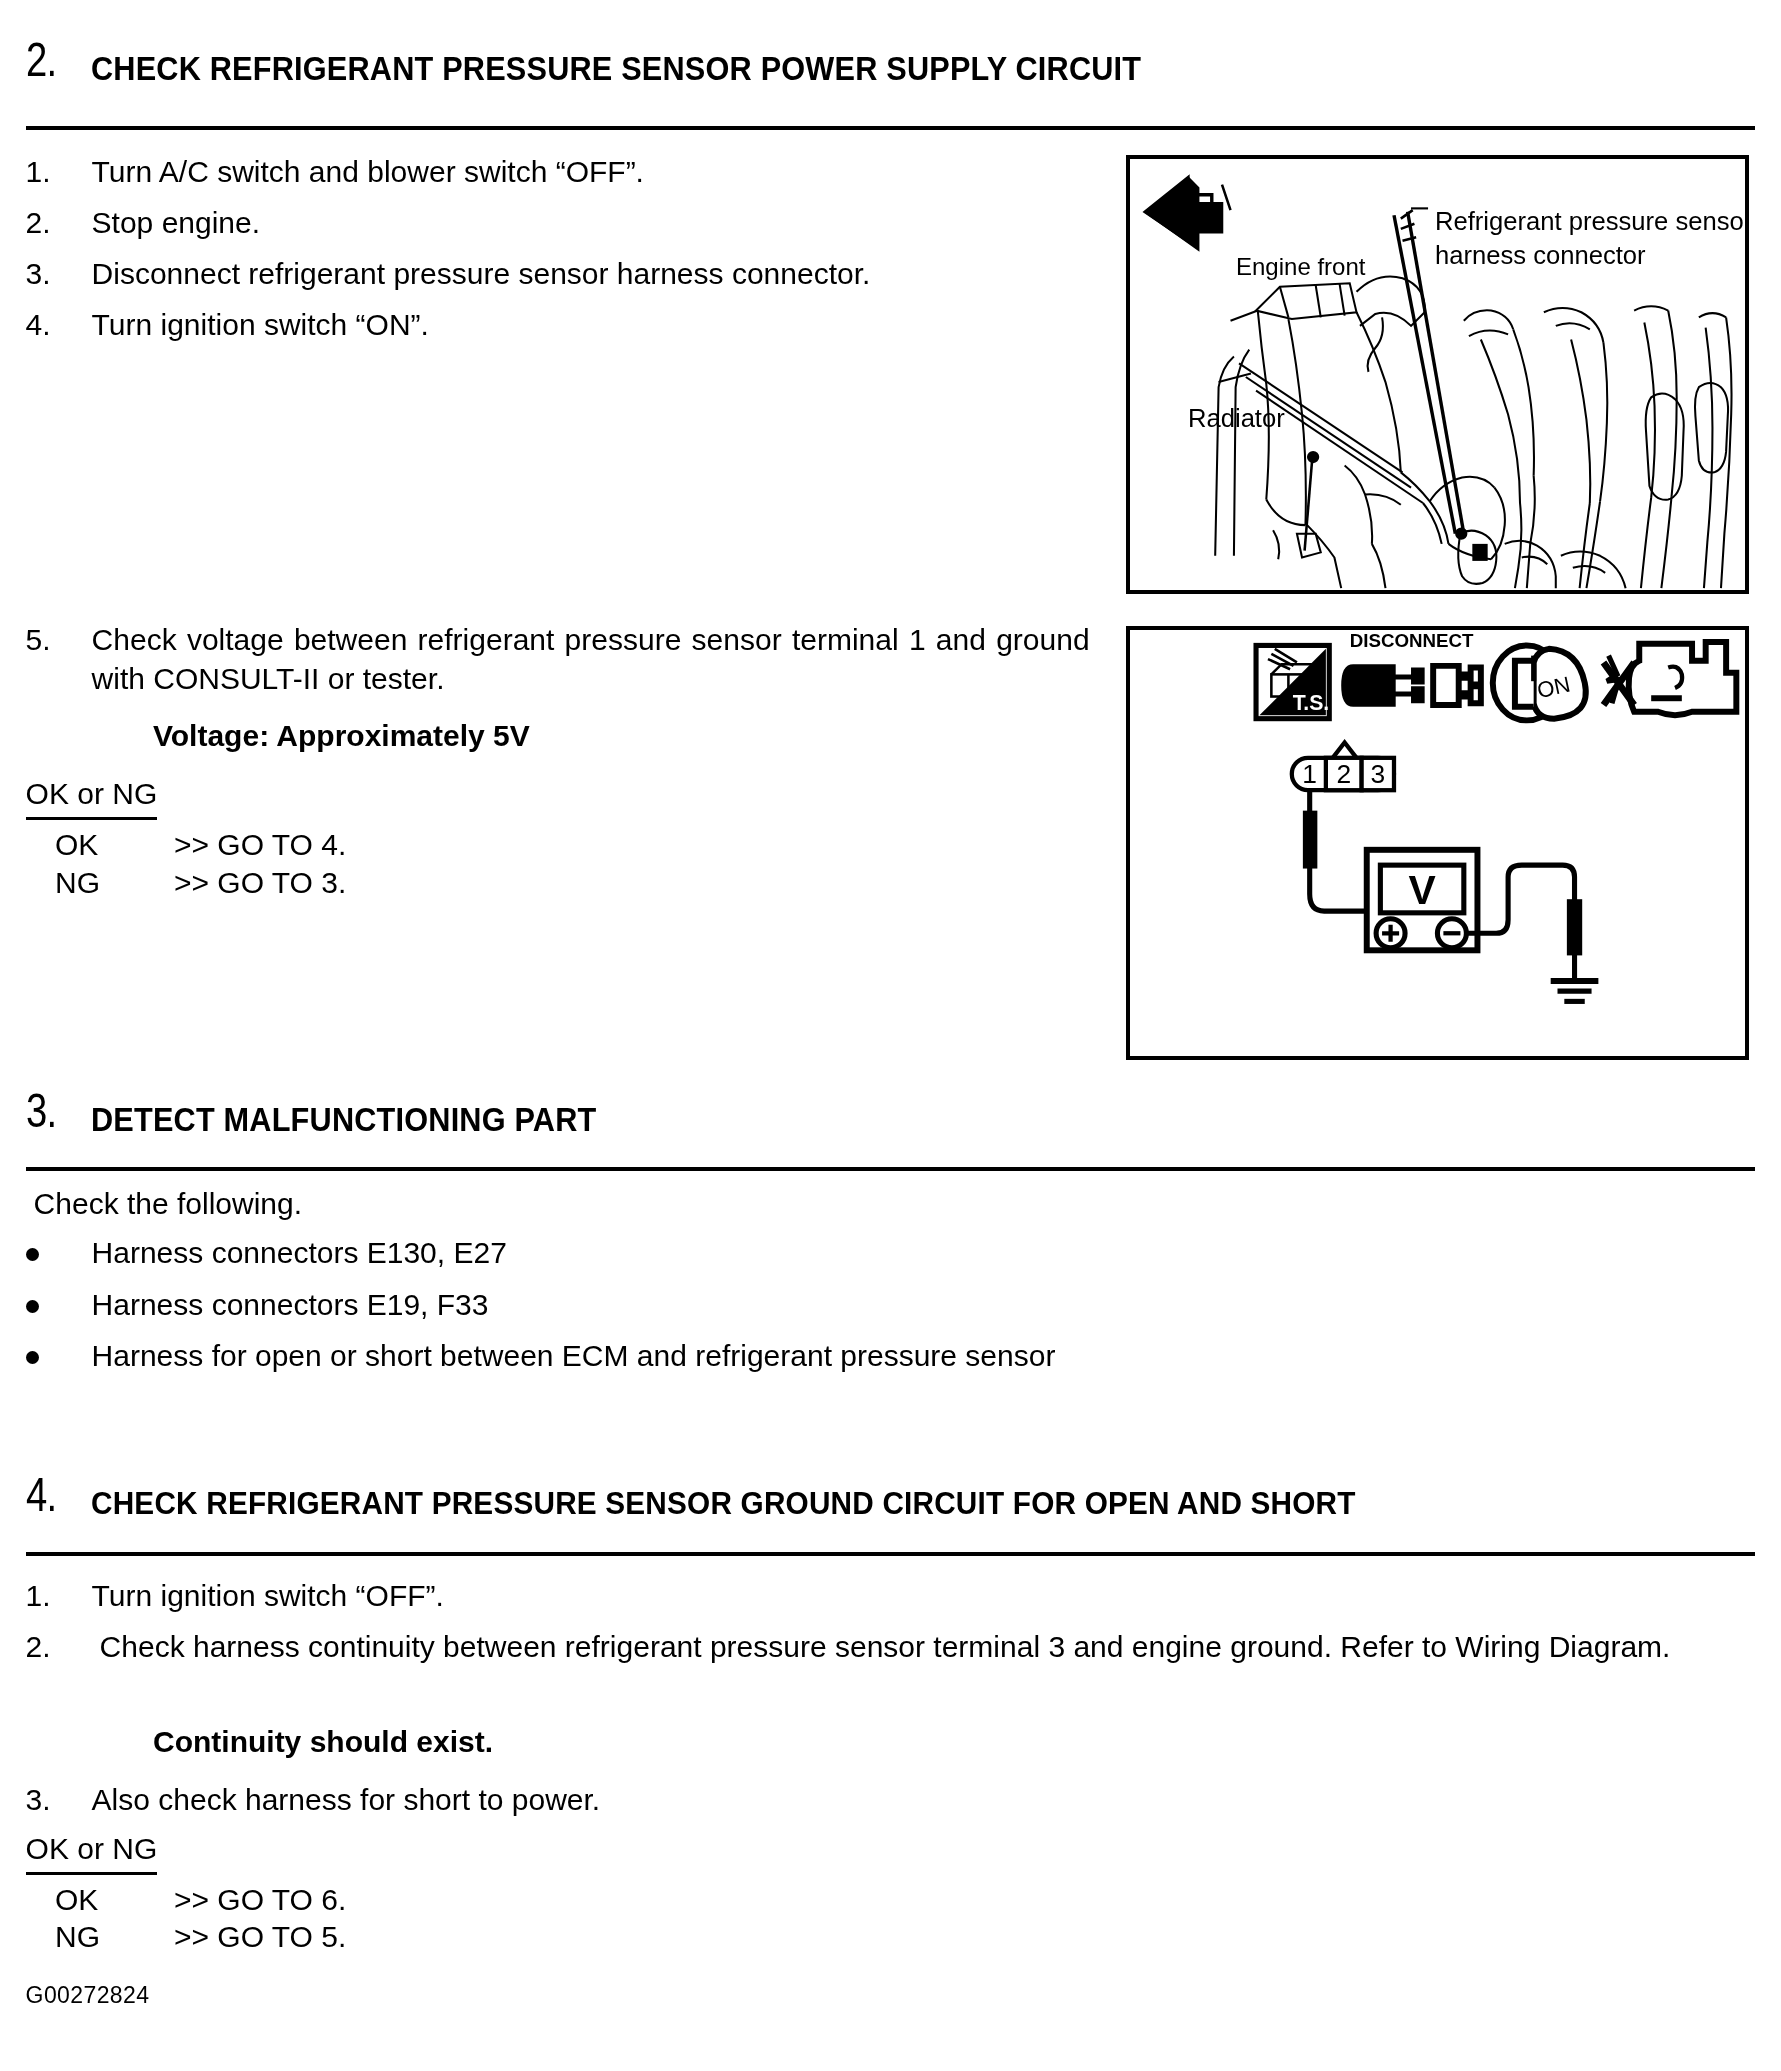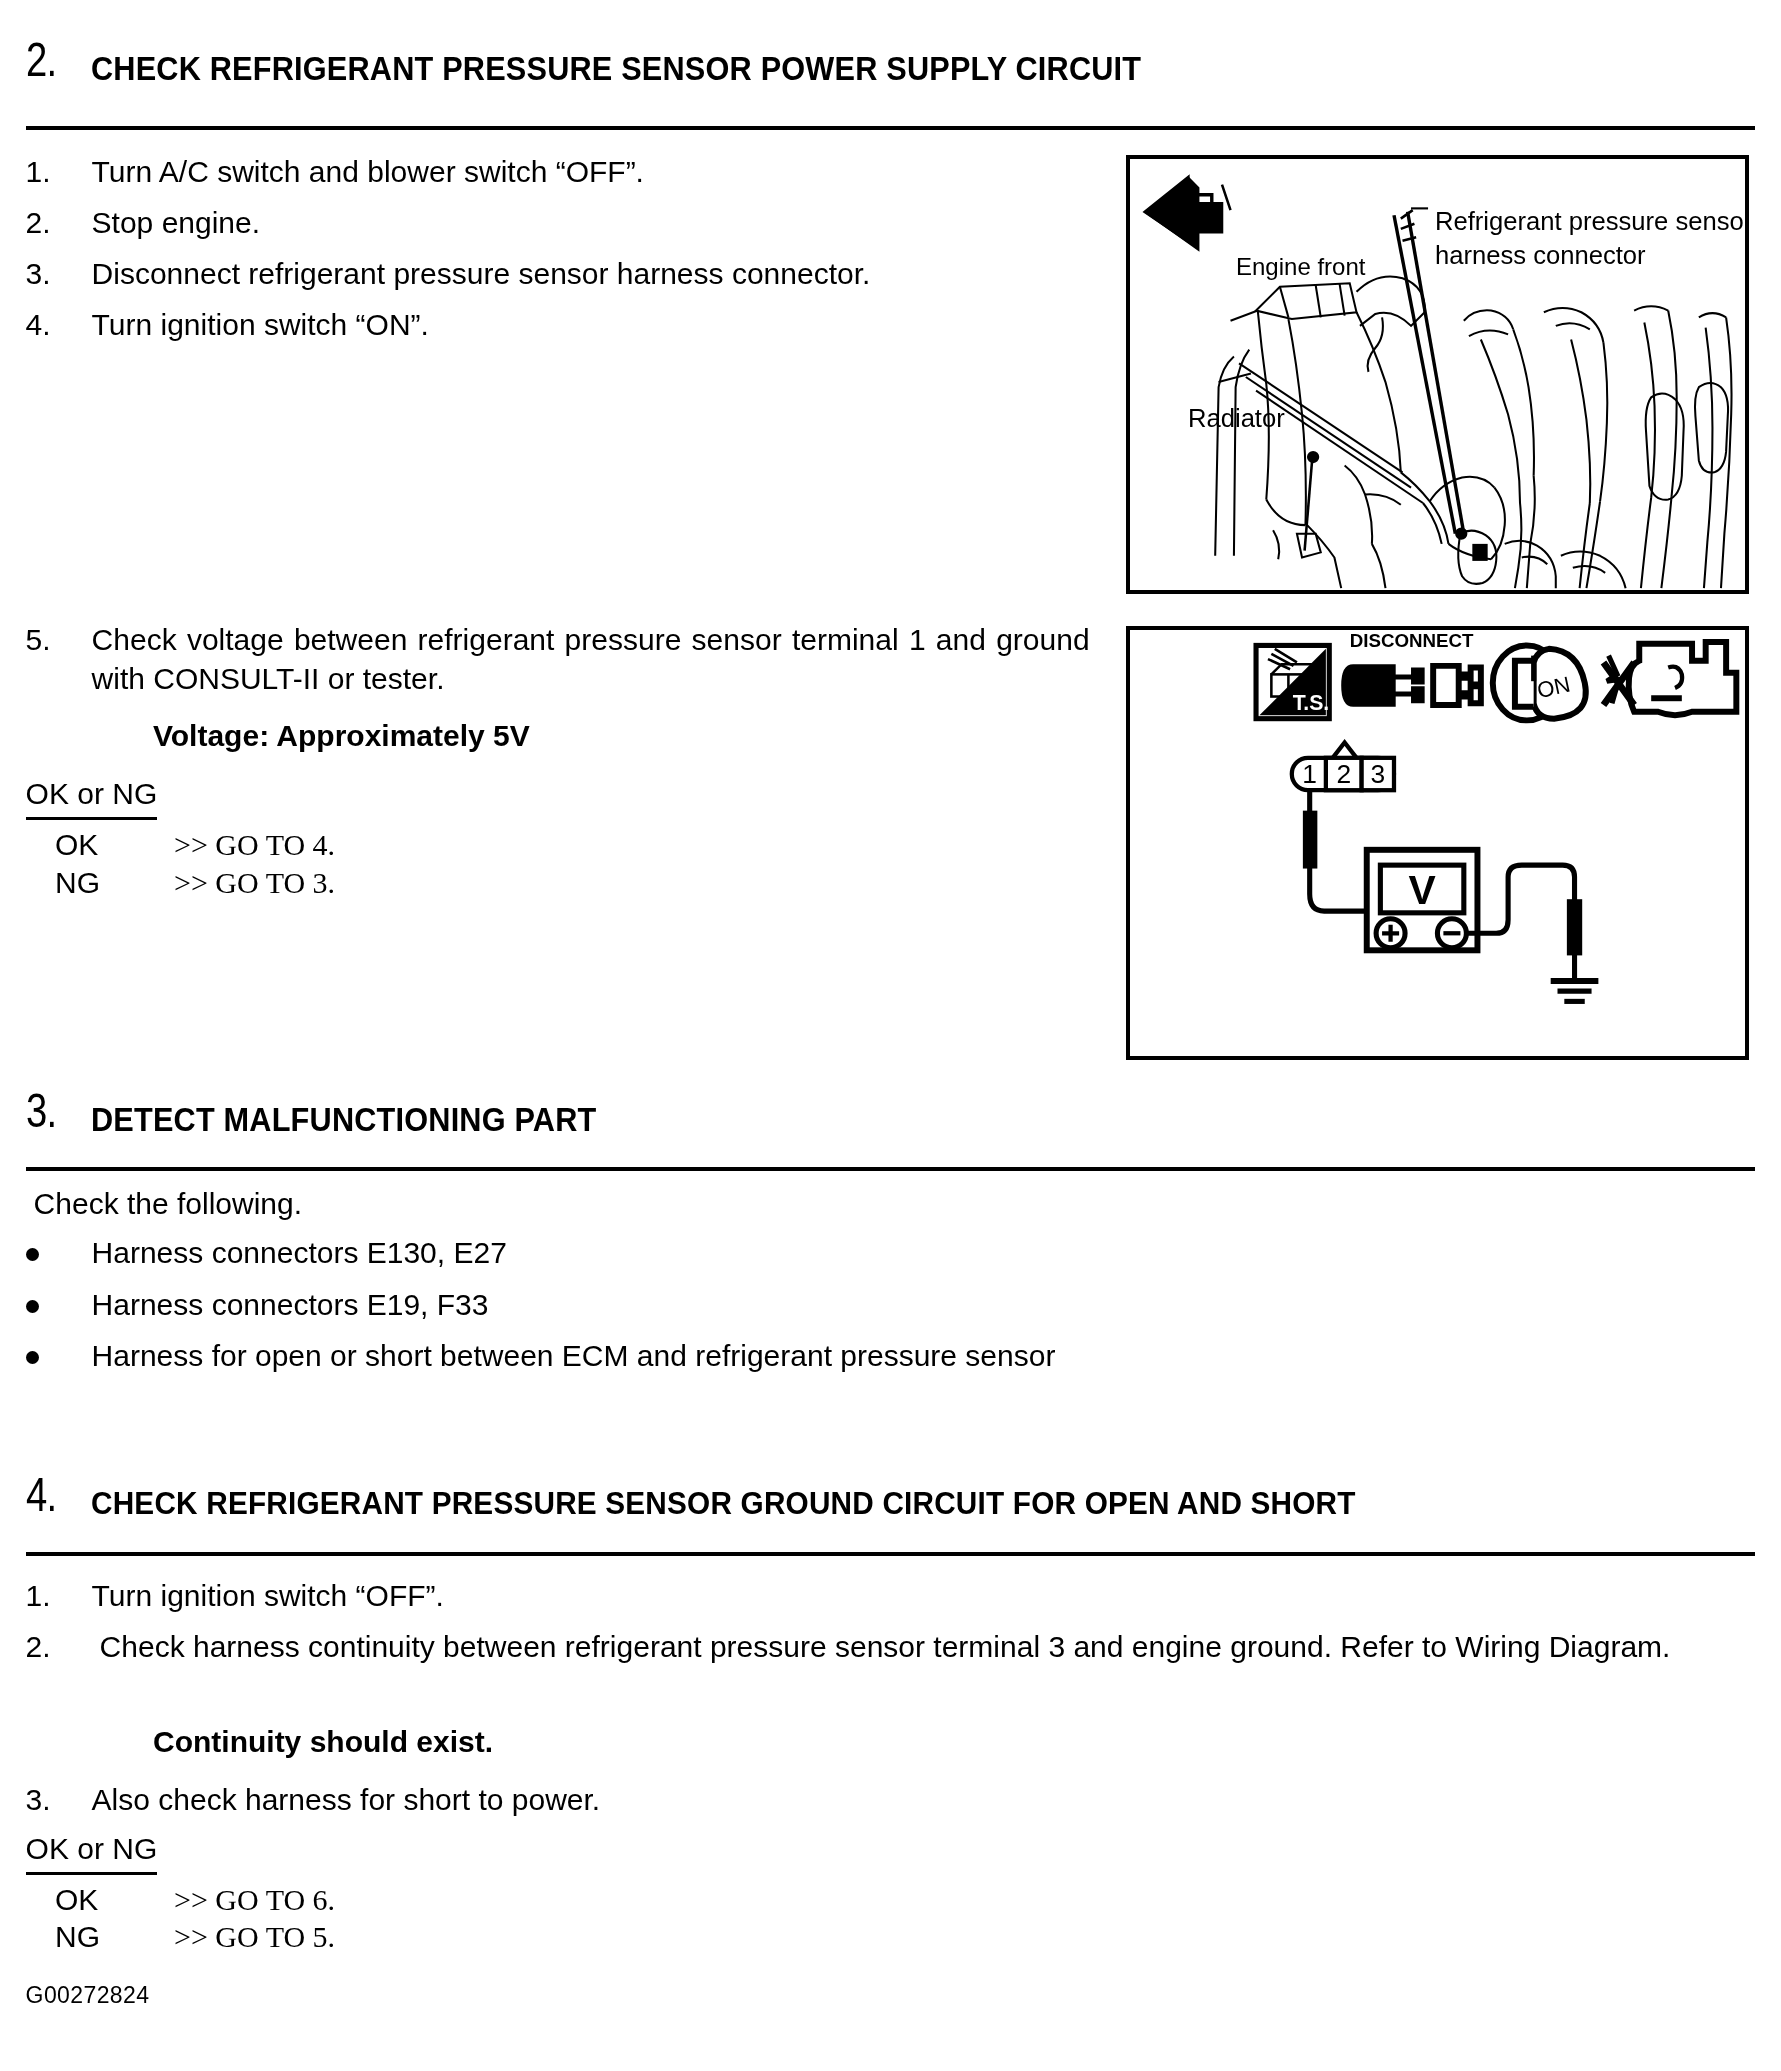--- a/index.html
+++ b/index.html
@@ -114,21 +114,20 @@
     position: absolute;
     left: 0;
     top: 0;
     width: 102px;
   }
   .result-row .rgoto {
     position: absolute;
     left: 119px;
     top: 0;
     white-space: nowrap;
-    font-family: Liberation Serif, serif;
   }
 
   
   .bullet-row {
     position: absolute;
     font-size: 30px;
     line-height: 39px;
   }
   .bullet-row .dot {
     position: absolute;

